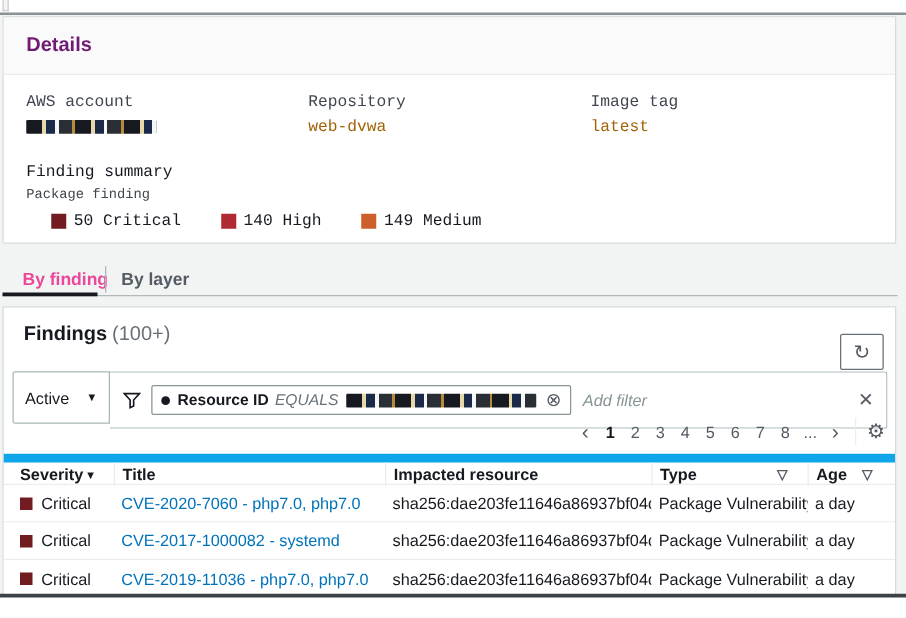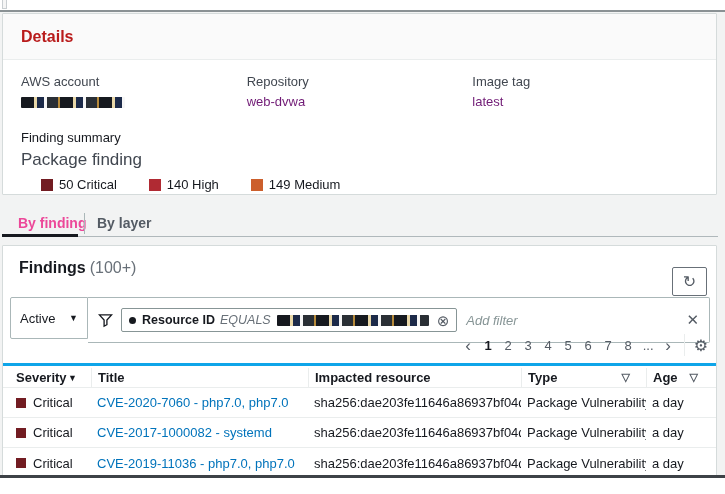--- a/index.html
+++ b/index.html
@@ -10,32 +10,32 @@
   
   .top-artifact { left:2px; top:0; width:5px; height:9px; border:1px solid #c9ced1; border-top:none; background:#f5f5f5; }
   .top-rule { left:0; top:10px; width:725px; height:2px; background:#8a9194; }
   .page-band { left:0; top:12px; width:725px; height:465px; background:#f2f3f3; }
   .bottom-rule { left:0; top:475px; width:725px; height:3px; background:#3d4247; z-index:30; }
 
   
   .card { background:#ffffff; border:1px solid #d5dbdb; border-radius:1px; }
   .details-card { left:2px; top:13px; width:715px; height:182px; }
   .card-header { background:#fafafa; border-bottom:1px solid #eaeded; height:46px; display:flex; align-items:center; padding:0 18px; }
-  .card-title { font-size:16px; font-weight:bold; color:#b91c1c; }
-  .details-body { padding:14px 18px 0 18px; }
+  .card-title { font-size:16px; font-weight:bold; color:#701a75; }
+  .details-body { padding:14px 18px 0 18px;font-family:Liberation Mono, monospace; }
   .fields-row { display:flex; }
   .field-col { width:234px; }
   .field-label { font-size:13px; color:#414750; margin-bottom:5px; }
-  .field-value { font-size:13px; color:#701a75; }
+  .field-value { font-size:13px; color:#a16207; }
   .redact { display:inline-block; height:11px; border-radius:1px;
             background:repeating-linear-gradient(90deg,#16191f 0 13px,#e8d7a8 13px 16px,#1c2a49 16px 23px,#f6f6f6 23px 26px,#2a2f35 26px 37px,#b78a3a 37px 39px); }
   .redact.account { width:104px; margin-top:2px; }
   .redact.chip-value { width:152px; }
   .summary-label { font-size:13px; color:#16191f; margin-top:18px; }
-  .summary-sublabel { font-size:17px; color:#414750; margin-top:5px; }
+  .summary-sublabel { font-size:11px; color:#414750; margin-top:5px; }
   .legend-row { display:flex; align-items:center; margin-top:7px; }
   .legend-item { display:flex; align-items:center; margin-right:12px;padding-left:20px; }
   .sev-sq { width:12px; height:12px; margin-right:6px; display:inline-block; }
   .sq-critical { background:#721c22; }
   .sq-high { background:#b02a33; }
   .sq-medium { background:#cc5f2c; }
   .legend-label { font-size:13px; color:#16191f; }
 
   
   .tabs-zone { left:0; top:210px; width:725px; height:30px; }
@@ -75,21 +75,21 @@
   .pagination { position:absolute; right:8px; top:88px; display:flex; align-items:center; }
   .page-item { font-size:13px; color:#545b64; margin-left:9px; min-width:11px; text-align:center; cursor:pointer; }
   .page-current { font-weight:bold; color:#16191f; }
   .page-chev { font-size:17px; line-height:13px; color:#545b64; }
   .page-ellipsis { cursor:default; }
   .pager-divider { width:1px; height:22px; background:#eaeded; margin-left:10px; }
   .gear-btn { font-size:16px; color:#545b64; margin-left:9px; cursor:pointer; }
 
   
   .v-table { position:absolute; left:0; top:117px; width:713px; }
-  .thead { display:flex; height:25px; align-items:flex-end; border-top:3px solid #0ea5e9; border-bottom:1px solid #eaeded; }
+  .thead { display:flex; height:25px; align-items:flex-start; border-top:7px solid #0ea5e9; border-bottom:1px solid #eaeded; }
   .th { font-size:13px; font-weight:bold; color:#16191f; display:flex; align-items:center; height:19px; }
   .th + .th { border-left:1px solid #eaeded; }
   .trow { display:flex; height:30px; align-items:center; border-bottom:1px solid #eaeded; background:#fff; }
   .trow:last-child { border-bottom:none; }
   .td { font-size:13px; color:#16191f; display:flex; align-items:center; overflow:hidden; white-space:nowrap; }
   .c-sev { width:88px; padding-left:13px; }
   .c-title { width:217px; padding-left:6px; }
   .c-res { width:213px; padding-left:6px; }
   .c-type { width:125px; padding-left:6px; }
   .c-age { width:58px; padding-left:6px; }

